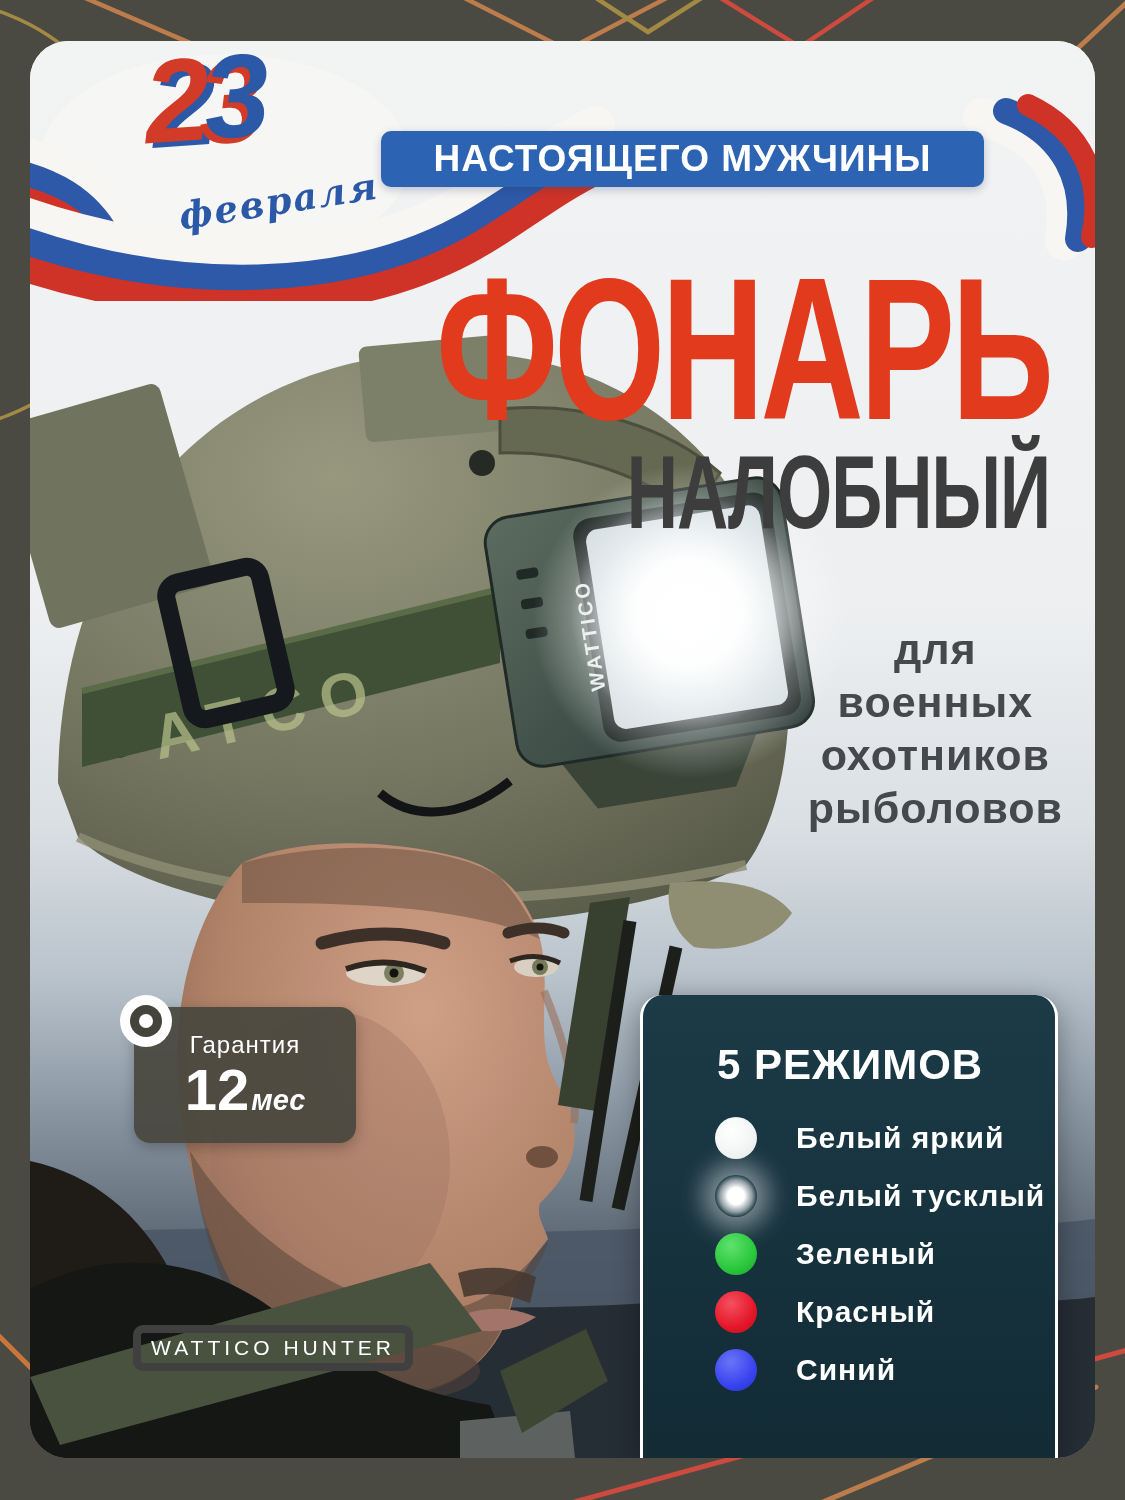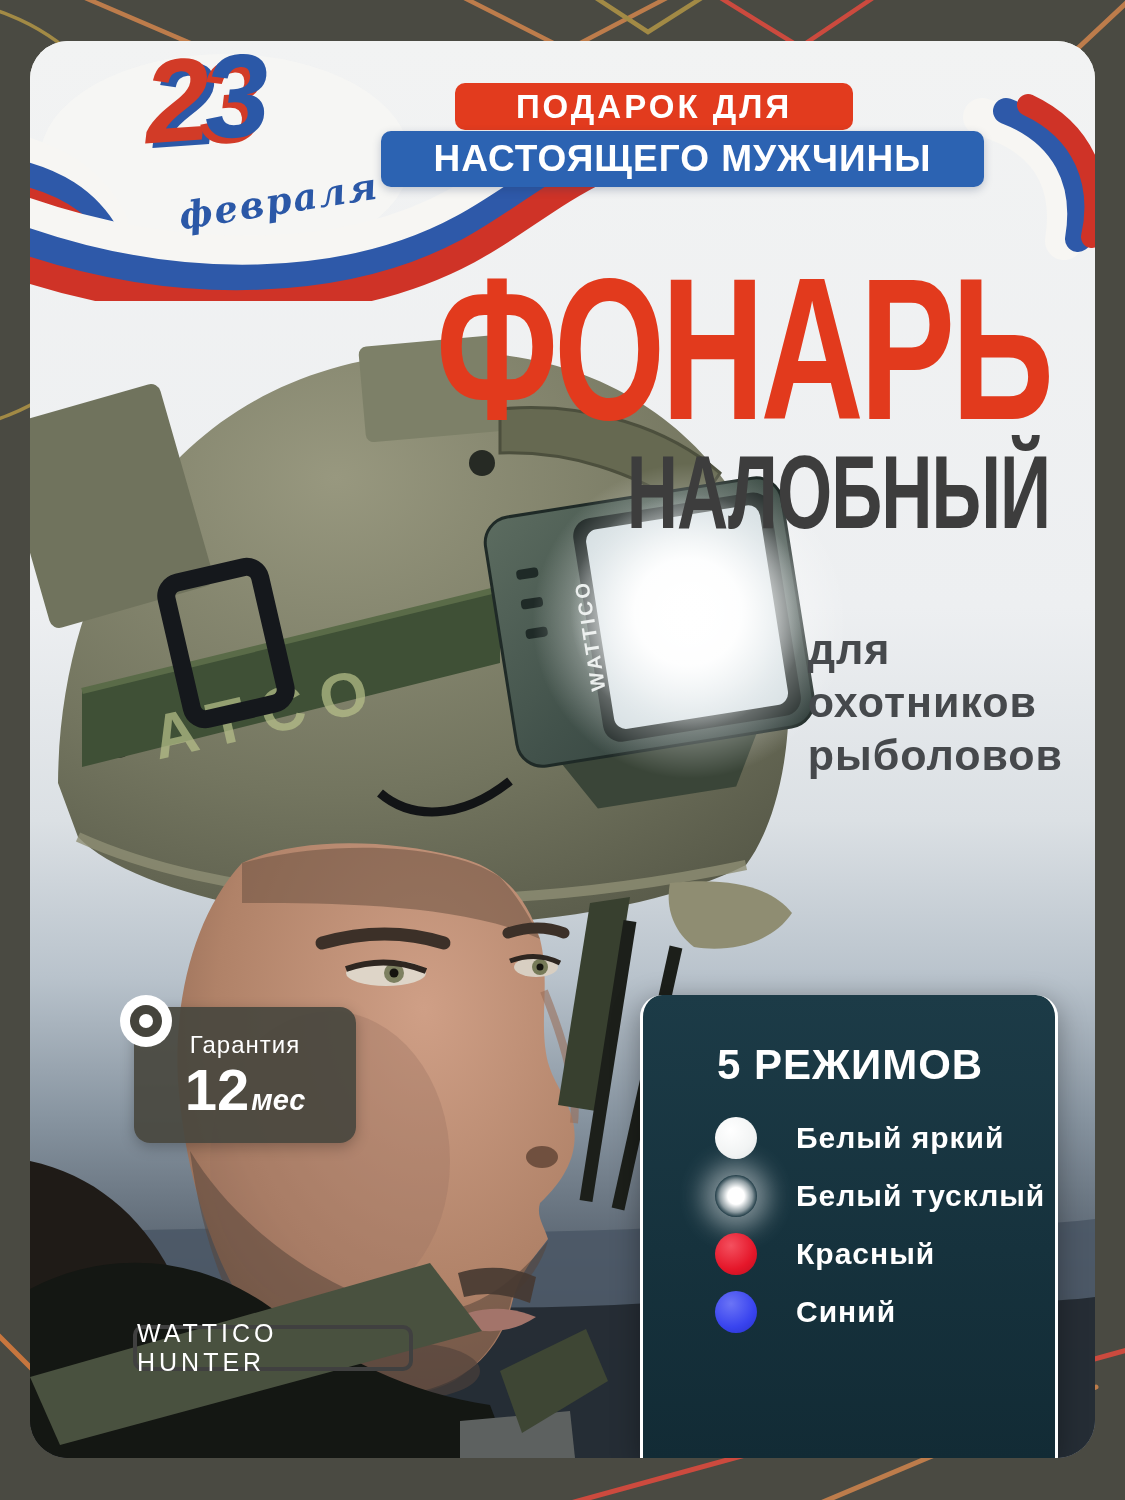--- a/index.html
+++ b/index.html
@@ -25,36 +25,36 @@
   .badge-blue{position:absolute;left:351px;top:90px;width:603px;height:56px;z-index:4;background:#2c63b2;
      border-radius:10px;color:#fff;font-weight:bold;font-size:37px;letter-spacing:1px;
      display:flex;align-items:center;justify-content:center;box-shadow:0 3px 8px rgba(30,50,90,.25);}
   
   .title{position:absolute;right:45px;top:0;z-index:3;text-align:right;}
   .title-main{position:absolute;right:0;top:206px;font-size:143px;font-weight:900;letter-spacing:-4px;
      color:#e23a1d;line-height:1;transform:scaleY(1.42);transform-origin:right top;white-space:nowrap;}
   .title-sub{position:absolute;right:0;top:400px;font-size:71px;font-weight:bold;letter-spacing:-1px;
      color:#3d3d3d;line-height:1;transform:scaleY(1.45);transform-origin:right top;white-space:nowrap;}
   
-  .audience{position:absolute;right:32px;top:582px;z-index:3;text-align:left;
+  .audience{position:absolute;right:32px;top:582px;z-index:3;text-align:center;
      font-size:43px;font-weight:bold;color:#46494c;line-height:53px;letter-spacing:1px;}
   
   .warranty{position:absolute;left:104px;top:966px;width:222px;height:136px;z-index:5;
      background:rgba(72,71,62,.92);border-radius:16px;color:#fff;text-align:center;
      box-shadow:0 4px 14px rgba(0,0,0,.25);}
   .ring{position:absolute;left:-14px;top:-12px;width:52px;height:52px;border-radius:50%;background:#fff;}
   .ring::before{content:"";position:absolute;inset:10px;border-radius:50%;background:#45443c;}
   .ring::after{content:"";position:absolute;inset:19px;border-radius:50%;background:#fff;}
   .w-label{margin-top:24px;font-size:24px;font-weight:normal;letter-spacing:1px;}
   .w-row{display:flex;align-items:baseline;justify-content:center;gap:2px;margin-top:2px;}
   .w-num{font-size:58px;font-weight:bold;line-height:1;}
   .w-unit{font-size:29px;font-weight:bold;font-style:italic;}
   
   .product-label{position:absolute;left:103px;top:1284px;width:280px;height:46px;z-index:5;
-     border:4px solid #404040;border-radius:10px;color:#fff;font-size:25px;letter-spacing:4px;
+     border:8px solid #404040;border-radius:10px;color:#fff;font-size:21px;letter-spacing:4px;
      display:flex;align-items:center;justify-content:center;}
   
   .modes-panel{position:absolute;left:610px;top:954px;width:418px;height:463px;z-index:5;
      background:linear-gradient(180deg,#1c3b47 0%,#16323d 55%,#122b35 100%);
      border-left:3px solid #fff;border-right:3px solid #fff;
      border-radius:22px 22px 0 0;box-shadow:0 6px 28px rgba(0,0,0,.35);}
   .modes-title{margin:46px 0 0 74px;color:#fff;font-size:42px;font-weight:bold;letter-spacing:1px;}
   .mode-rows{margin:20px 0 0 72px;}
   .mode-row{display:flex;align-items:center;height:58px;gap:39px;}
   .dot{width:42px;height:42px;border-radius:50%;flex:0 0 auto;}
@@ -213,30 +213,30 @@
       <path d="M998,64 C1054,90 1074,142 1062,196" stroke="#cf3327" stroke-width="22"></path>
     </svg>
 
     <div class="logo">
       <div class="logo-day">
         <span class="d1">2</span><span class="d2">3</span>
       </div>
       <div class="logo-month">февраля</div>
     </div>
 
-    <div class="badge-red">ПОДАРОК ДЛЯ</div>
     <div class="badge-blue">НАСТОЯЩЕГО МУЖЧИНЫ</div>
 
     <div class="title">
       <div class="title-main">ФОНАРЬ</div>
       <div class="title-sub">НАЛОБНЫЙ</div>
     </div>
 
     <div class="audience">
       <div>для</div>
+      <div>военных</div>
       <div>охотников</div>
       <div>рыболовов</div>
     </div>
 
     <div class="warranty">
       <span class="ring"></span>
       <div class="w-label">Гарантия</div>
       <div class="w-row">
         <span class="w-num">12</span>
         <span class="w-unit">мес</span>
@@ -250,20 +250,24 @@
       <div class="mode-rows">
         <div class="mode-row">
           <span class="dot dot-white"></span>
           <span class="mode-label">Белый яркий</span>
         </div>
         <div class="mode-row">
           <span class="dot dot-glow"></span>
           <span class="mode-label">Белый тусклый</span>
         </div>
         <div class="mode-row">
+          <span class="dot dot-green"></span>
+          <span class="mode-label">Зеленый</span>
+        </div>
+        <div class="mode-row">
           <span class="dot dot-red"></span>
           <span class="mode-label">Красный</span>
         </div>
         <div class="mode-row">
           <span class="dot dot-blue"></span>
           <span class="mode-label">Синий</span>
         </div>
       </div>
     </div>
 

